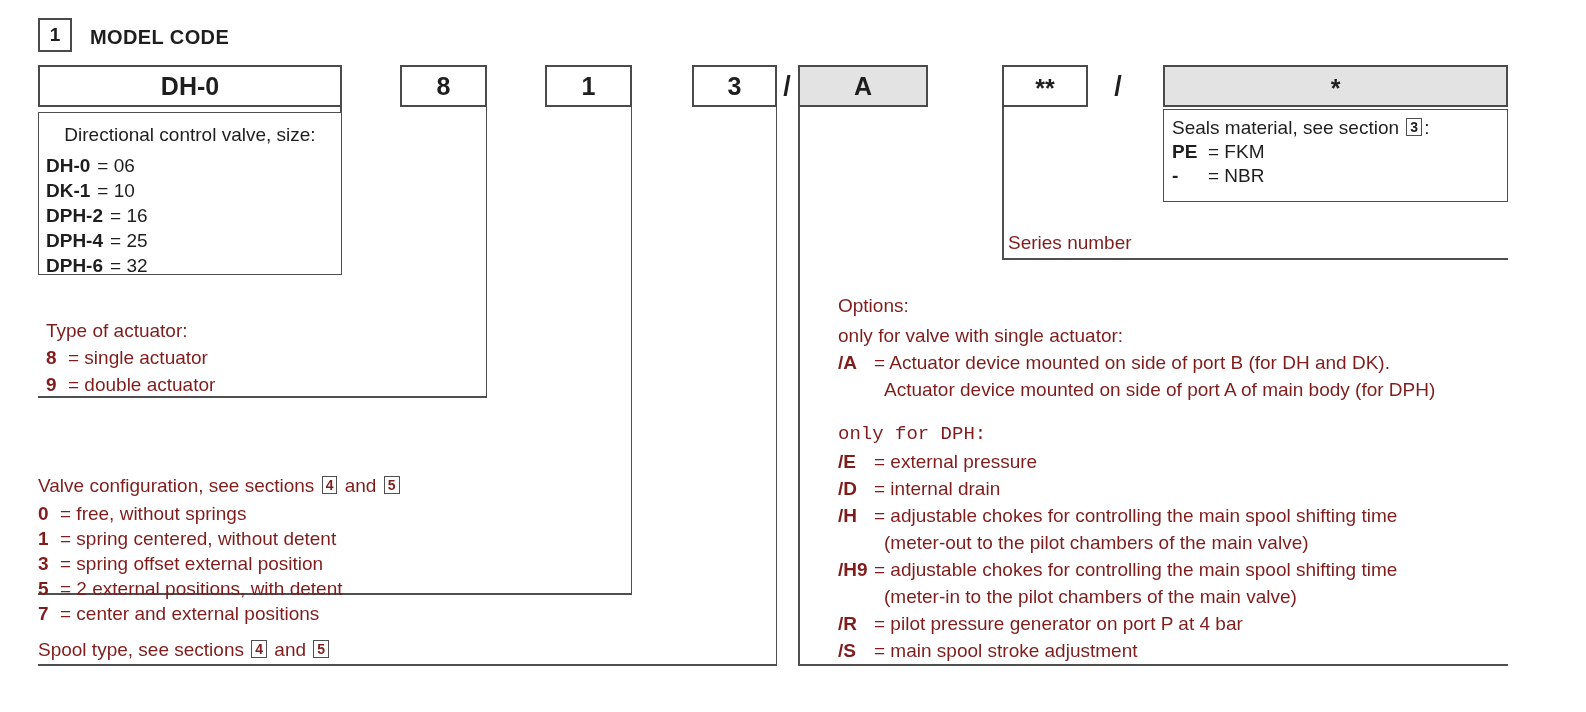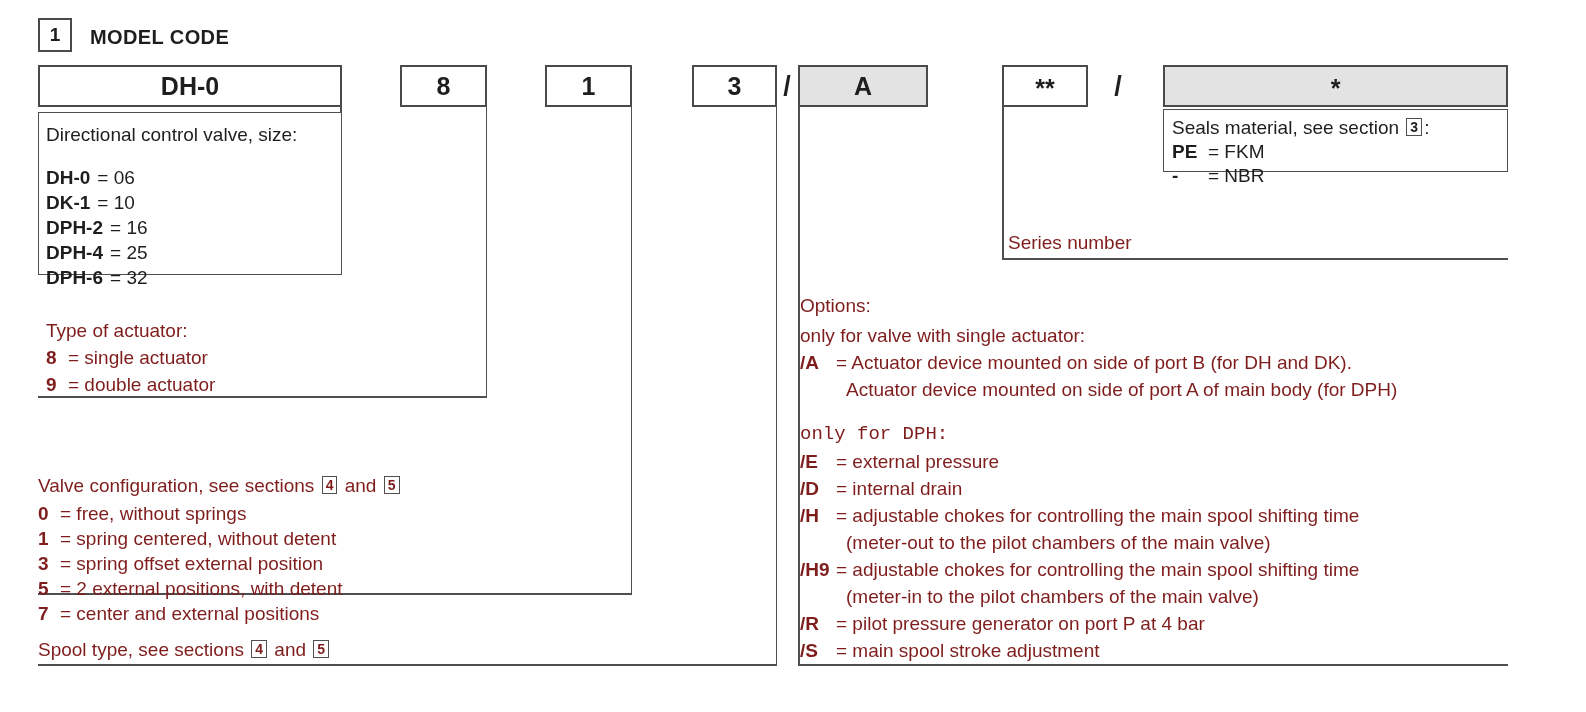--- a/index.html
+++ b/index.html
@@ -30,21 +30,21 @@
   .txt{position:absolute;font-size:19px;line-height:26px;color:#7f1d1d;white-space:nowrap;}
   .b{font-weight:bold;}
   .mr{margin-right:7px;}
   .cfix{font-weight:bold;display:inline-block;min-width:22px;}
   .cfix36{font-weight:bold;display:inline-block;min-width:36px;}
   .secbox{display:inline-block;border:1.2px solid #4f4f4f;font-size:14px;font-weight:bold;
           line-height:15px;padding:1px 3px 0 3px;margin:0 2px;position:relative;top:-2px;}
 
   .descbox{position:absolute;border:1.2px solid #4f4f4f;box-sizing:border-box;background:#ffffff;}
   .size-inner{padding:10px 7px 0 7px;font-size:19px;line-height:25px;white-space:nowrap;}
-  .size-inner .title{line-height:24px;margin-bottom:18px;}
+  .size-inner .title{line-height:24px;margin-bottom:6px;text-align:center;}
 
   .lh25{line-height:25px;}
   .lh27{line-height:27px;}
   .note{padding-left:46px;}
   .gap18{margin-top:18px;font-family:Liberation Mono, monospace;}
   .mb3{margin-bottom:3px;}
 
   .seals-inner{padding:6px 8px 0 8px;font-size:19px;line-height:24px;white-space:nowrap;}
 </style>
 </head>
@@ -116,39 +116,39 @@
     <div><span class="cfix">1</span><span>= spring centered, without detent</span></div>
     <div><span class="cfix">3</span><span>= spring offset external position</span></div>
     <div><span class="cfix">5</span><span>= 2 external positions, with detent</span></div>
     <div><span class="cfix">7</span><span>= center and external positions</span></div>
   </div>
 
   <div class="txt" style="left:38px;top:637px;">
     <span>Spool type, see sections</span> <span class="secbox">4</span> <span>and</span> <span class="secbox">5</span>
   </div>
 
-  <div class="txt lh27" style="left:800px;top:292px;width:710px;">
+  <div class="txt lh27" style="left:800px;top:292px;width:710px;padding-left:38px;">
     <div class="mb3">Options:</div>
     <div>only for valve with single actuator:</div>
     <div><span class="cfix36">/A</span><span>= Actuator device mounted on side of port B (for DH and DK).</span></div>
     <div class="note">Actuator device mounted on side of port A of main body (for DPH)</div>
     <div class="gap18">only for DPH:</div>
     <div><span class="cfix36">/E</span><span>= external pressure</span></div>
     <div><span class="cfix36">/D</span><span>= internal drain</span></div>
     <div><span class="cfix36">/H</span><span>= adjustable chokes for controlling the main spool shifting time</span></div>
     <div class="note">(meter-out to the pilot chambers of the main valve)</div>
     <div><span class="cfix36">/H9</span><span>= adjustable chokes for controlling the main spool shifting time</span></div>
     <div class="note">(meter-in to the pilot chambers of the main valve)</div>
     <div><span class="cfix36">/R</span><span>= pilot pressure generator on port P at 4 bar</span></div>
     <div><span class="cfix36">/S</span><span>= main spool stroke adjustment</span></div>
   </div>
 
   <div class="txt" style="left:1008px;top:230px;">Series number</div>
 
-  <div class="descbox" style="left:1163px;top:109px;width:345px;height:63px;">
+  <div class="descbox" style="left:1163px;top:109px;width:345px;height:93px;">
     <div class="seals-inner">
       <div><span>Seals material, see section</span> <span class="secbox">3</span><span>:</span></div>
       <div><span class="cfix36">PE</span><span>= FKM</span></div>
       <div><span class="cfix36">-</span><span>= NBR</span></div>
     </div>
   </div>
 
 </div>
 
 </body></html>

